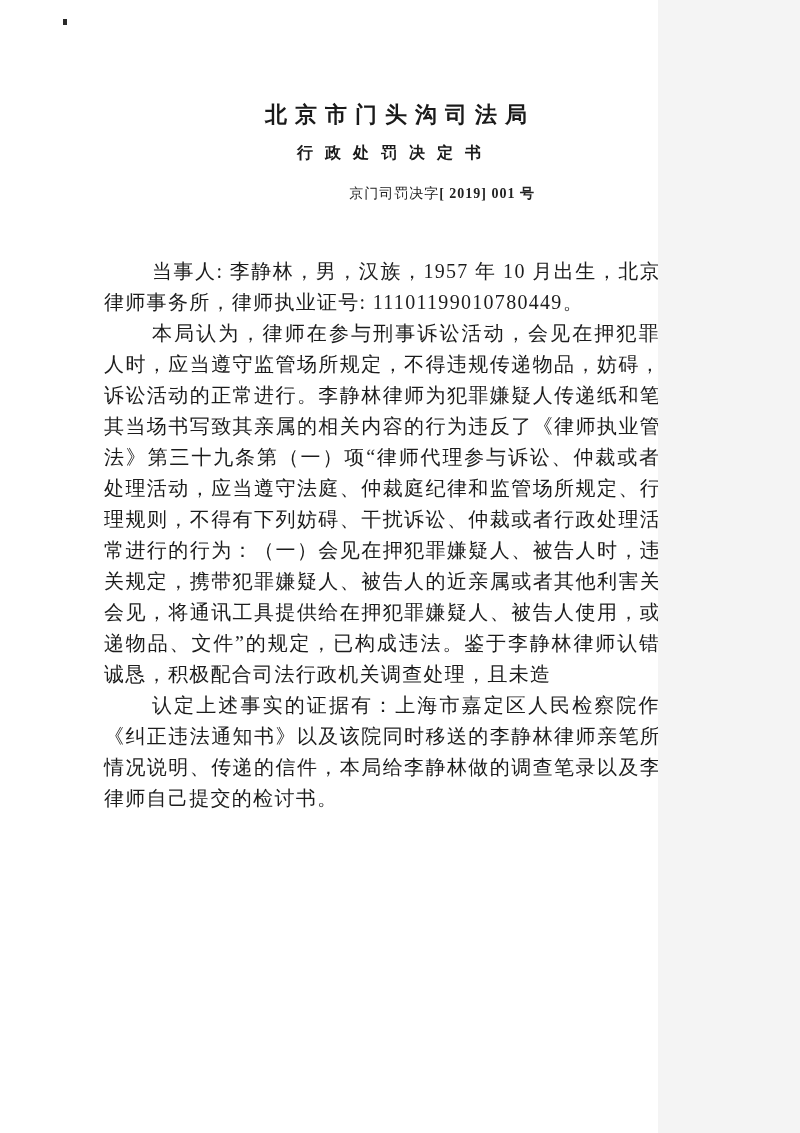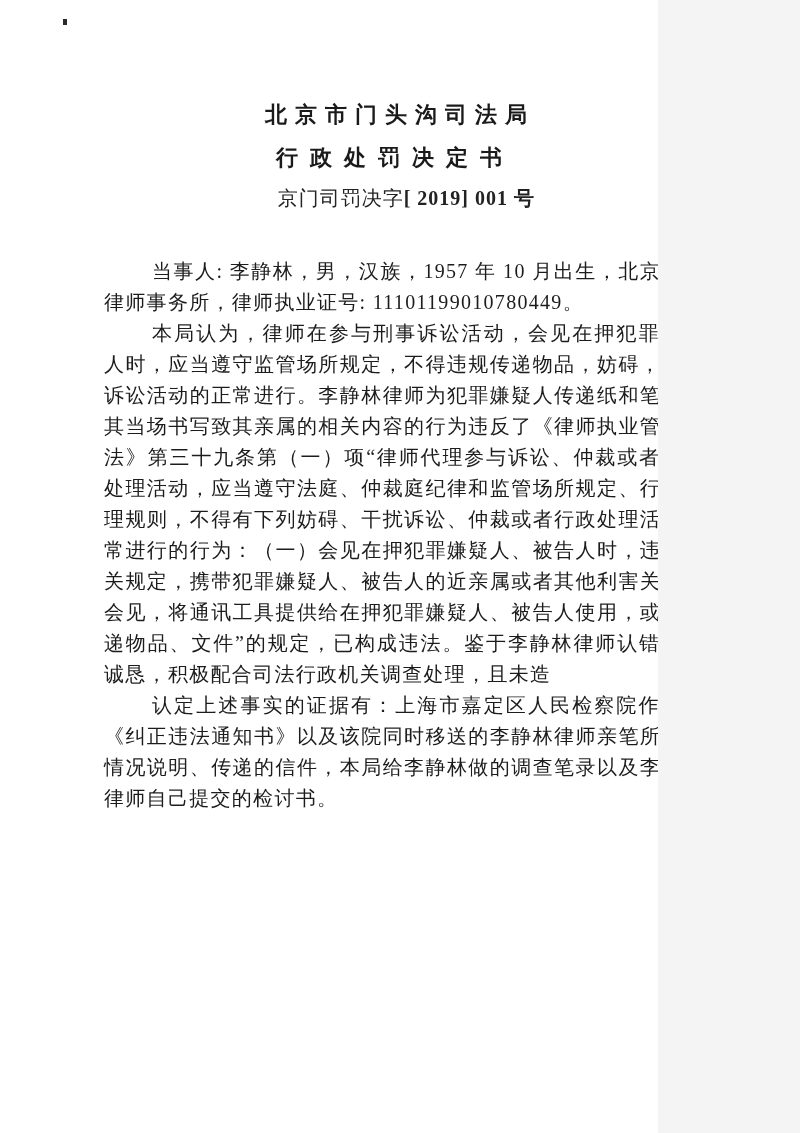--- a/index.html
+++ b/index.html
@@ -23,28 +23,28 @@
     position: absolute; top: 100px; left: 0; width: 800px;
     text-align: center;
     font-size: 22px; font-weight: bold;
     letter-spacing: 8px;
     color: #1a1a1a;
     white-space: nowrap;
   }
   .doc-title {
     position: absolute; top: 143px; left: 0; width: 790px;
     text-align: center;
-    font-size: 22px; font-weight: bold;
+    font-size: 16px; font-weight: bold;
     letter-spacing: 12px;
     color: #1a1a1a;
     white-space: nowrap;
   }
   .doc-number {
     position: absolute; top: 185px; right: 123px;
-    font-size: 20px;
+    font-size: 14px;
     color: #222;
     white-space: nowrap;
     letter-spacing: 1px;
   }
   .doc-number .num-part { font-weight: bold; }
   .doc-body {
     position: absolute; left: 104px; top: 256px; width: 600px;
     font-size: 20px;
     line-height: 31px;
     letter-spacing: 1.3px;

